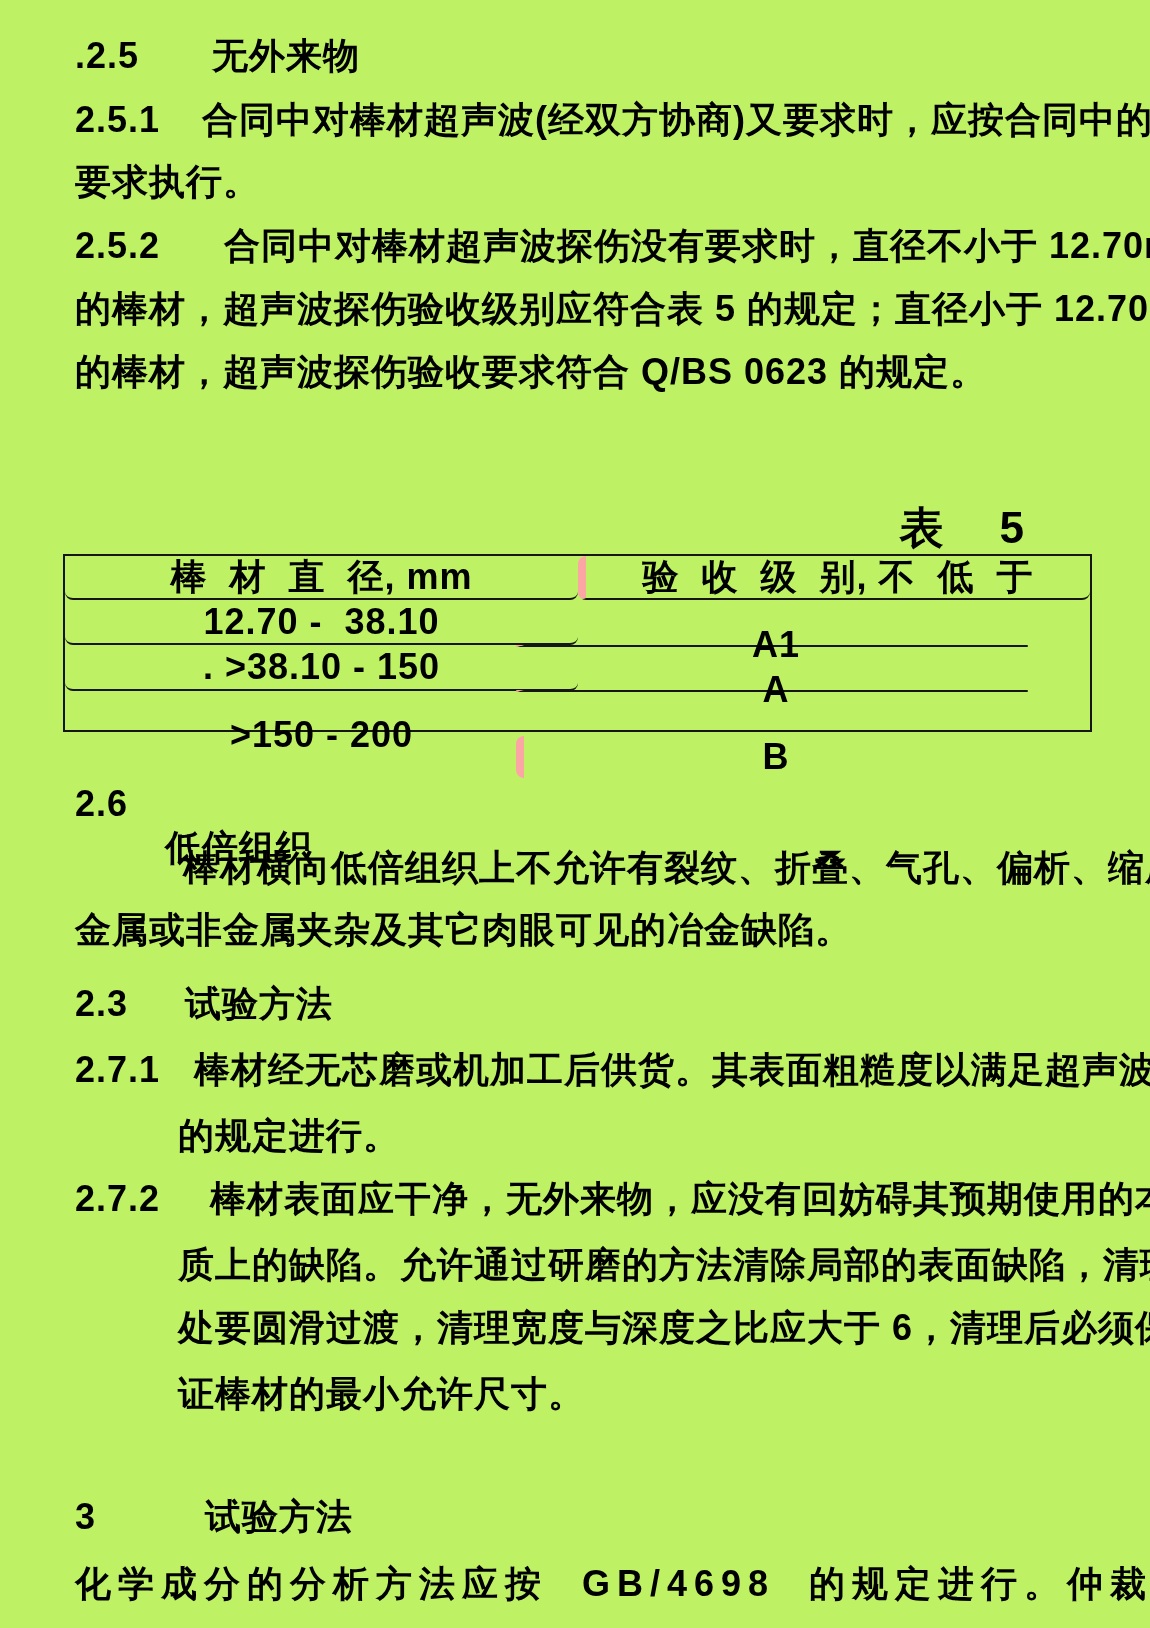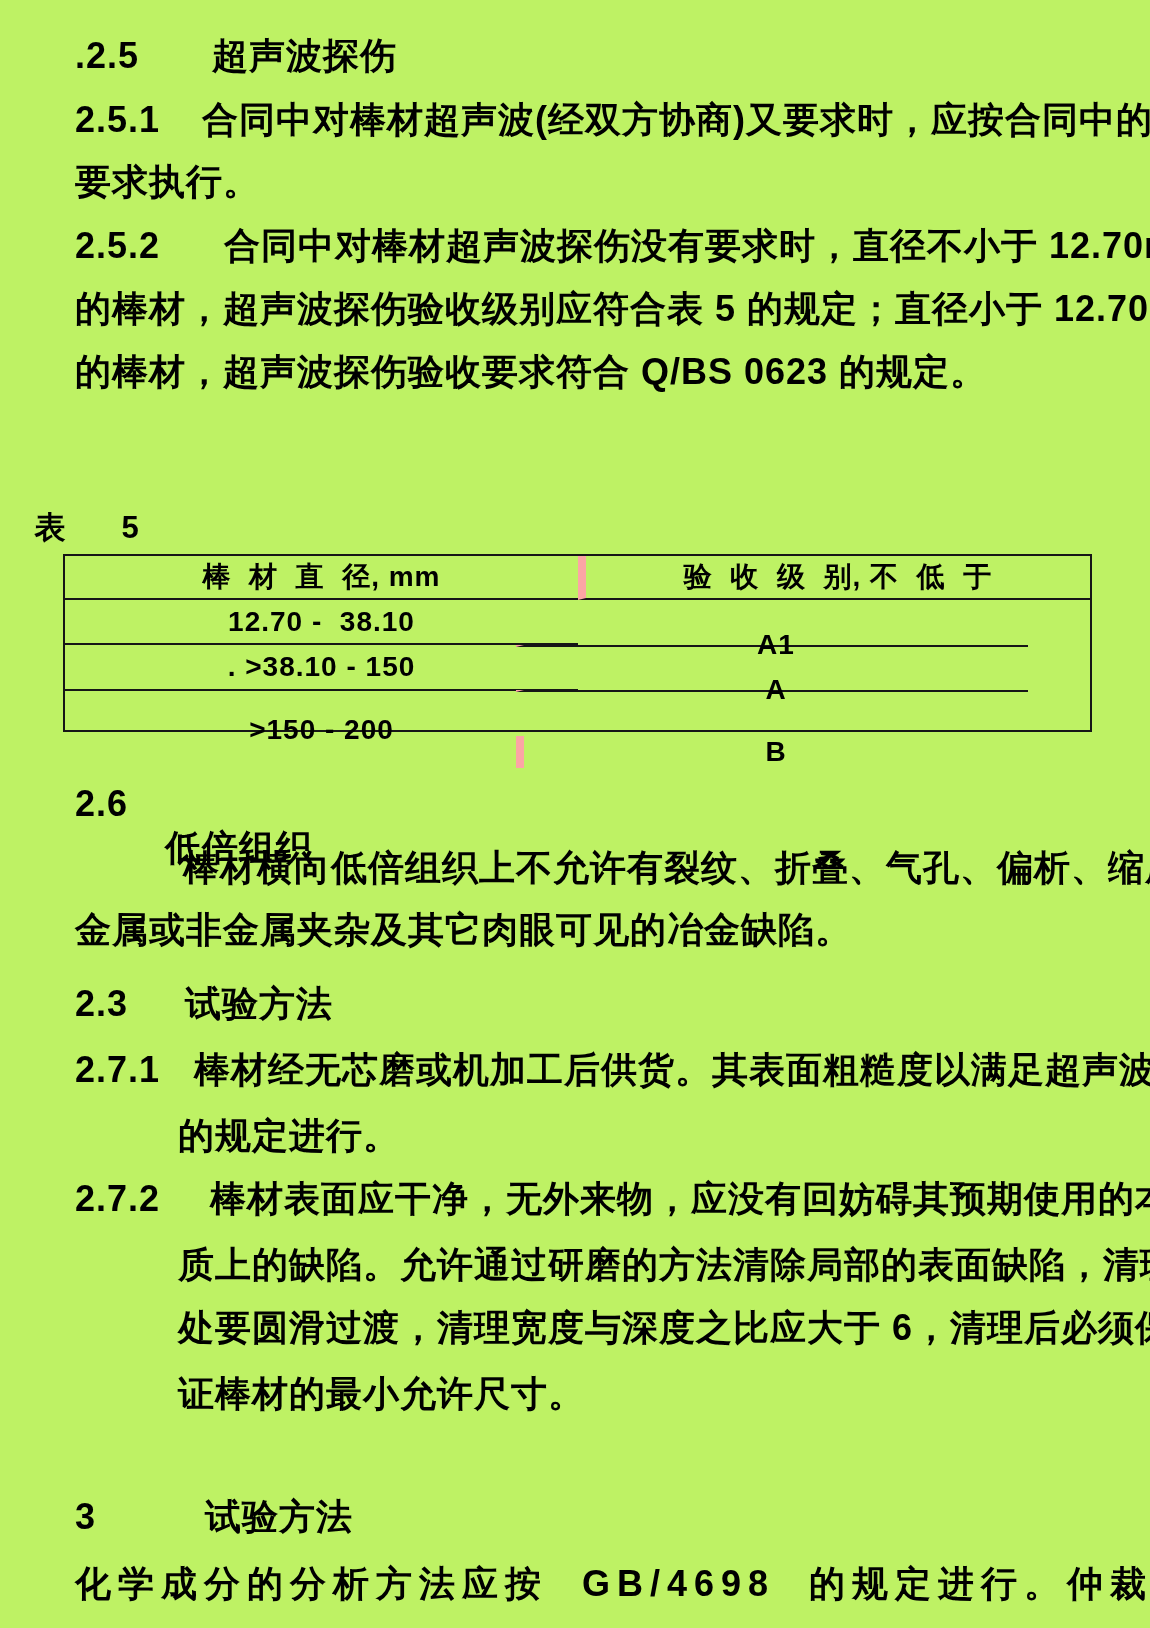--- a/index.html
+++ b/index.html
@@ -19,57 +19,58 @@
     font-size:36px;
     line-height:44px;
     white-space:pre;
     letter-spacing:1px;
   }
   .caption {
     position:absolute;
     top:462px;
     left:0;
     width:1024px;
-    text-align:left;
-    font-size:31px;
+    text-align:right;
+    font-size:44px;
     line-height:44px;
     white-space:pre;
   }
   .caption .cap-num { margin-left:56px; }
   .tbl {
     position:absolute;
     left:63px;
     top:554px;
     width:1025px;
     height:174px;
     border:2px solid #161616;
     display:grid;
     grid-template-columns:513px 1fr;
     grid-template-rows:44px 45px 46px 1fr;
   }
   .cell {
     display:flex;
     align-items:center;
     justify-content:center;
-    font-size:28px;
+    font-size:36px;
     white-space:pre;
     letter-spacing:1px;
+    border-radius:8px;
   }
   .cell.c2 { border-left:8px solid #fca5a5; }
   .cell.rb { border-bottom:2px solid #161616; }
   .cell.grade { transform:translateX(-62px);margin-top:45px; }
   .spaced { letter-spacing:7px; }
 </style>
 </head>
 <body>
 
 <div class="page">
 
   <div class="line" style="top:34px;left:75px">.2.5</div>
-  <div class="line" style="top:34px;left:212px">超声波探伤</div>
+  <div class="line" style="top:34px;left:212px">无外来物</div>
 
   <div class="line" style="top:98px;left:75px">2.5.1</div>
   <div class="line" style="top:98px;left:202px">合同中对棒材超声波(经双方协商)又要求时，应按合同中的</div>
   <div class="line" style="top:160px;left:75px">要求执行。</div>
 
   <div class="line" style="top:224px;left:75px">2.5.2</div>
   <div class="line" style="top:224px;left:224px">合同中对棒材超声波探伤没有要求时，直径不小于 12.70mm</div>
   <div class="line" style="top:287px;left:75px">的棒材，超声波探伤验收级别应符合表 5 的规定；直径小于 12.70mm</div>
   <div class="line" style="top:350px;left:75px">的棒材，超声波探伤验收要求符合 Q/BS 0623 的规定。</div>
 

